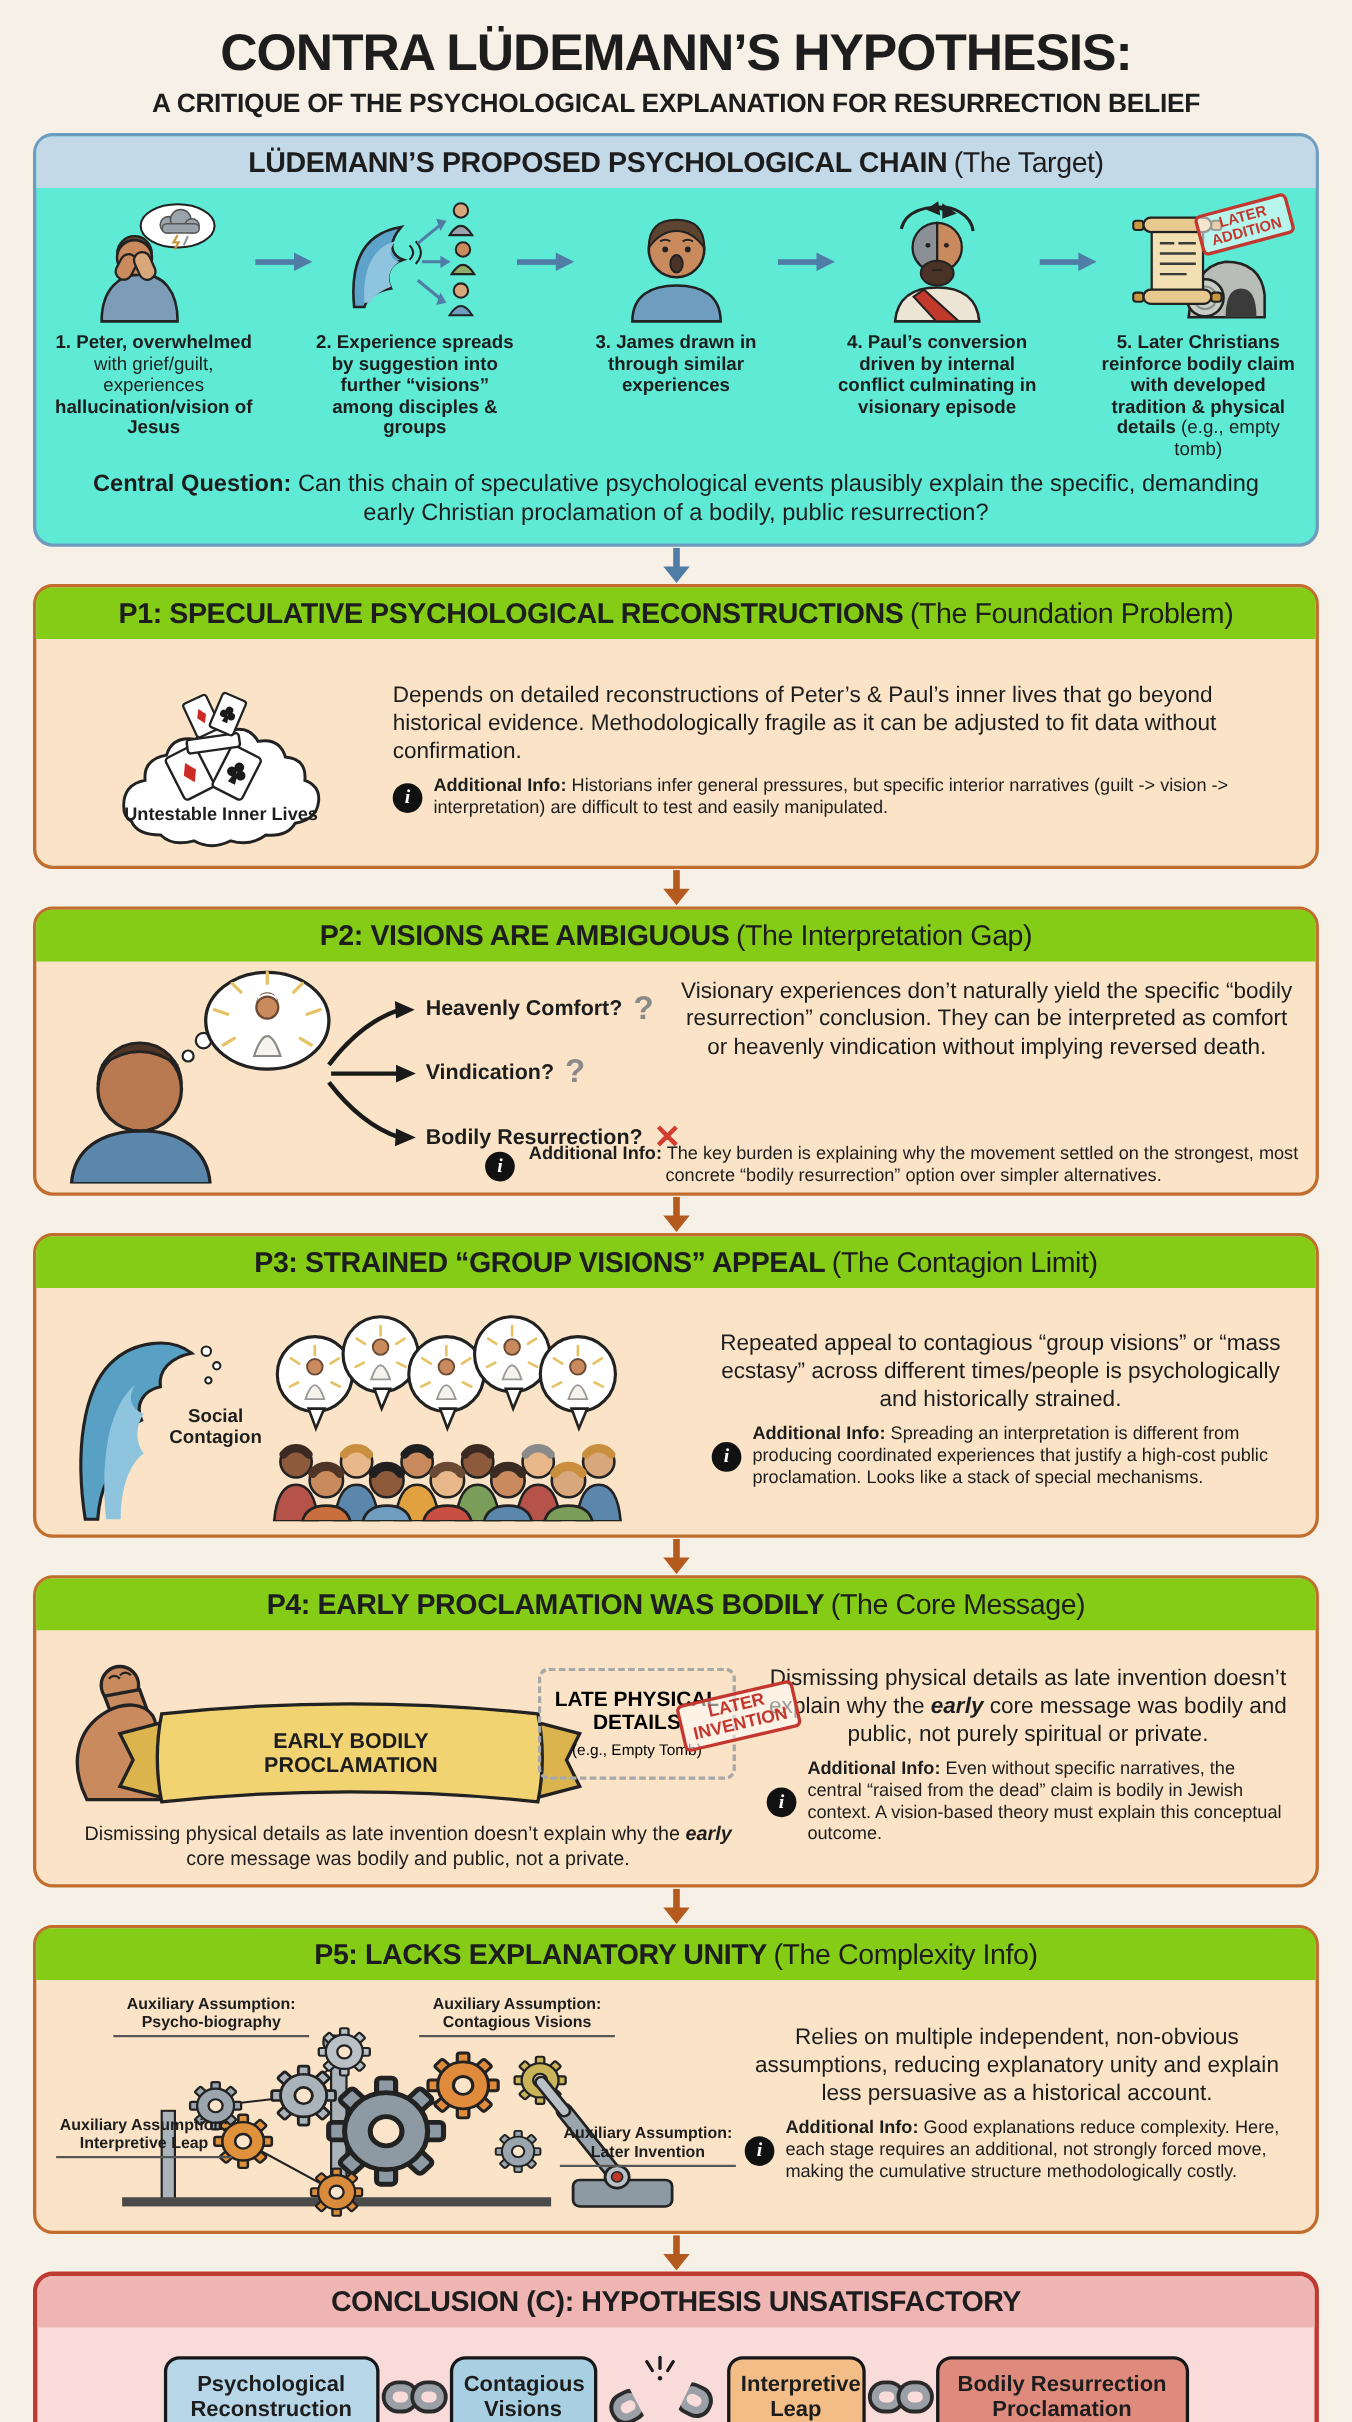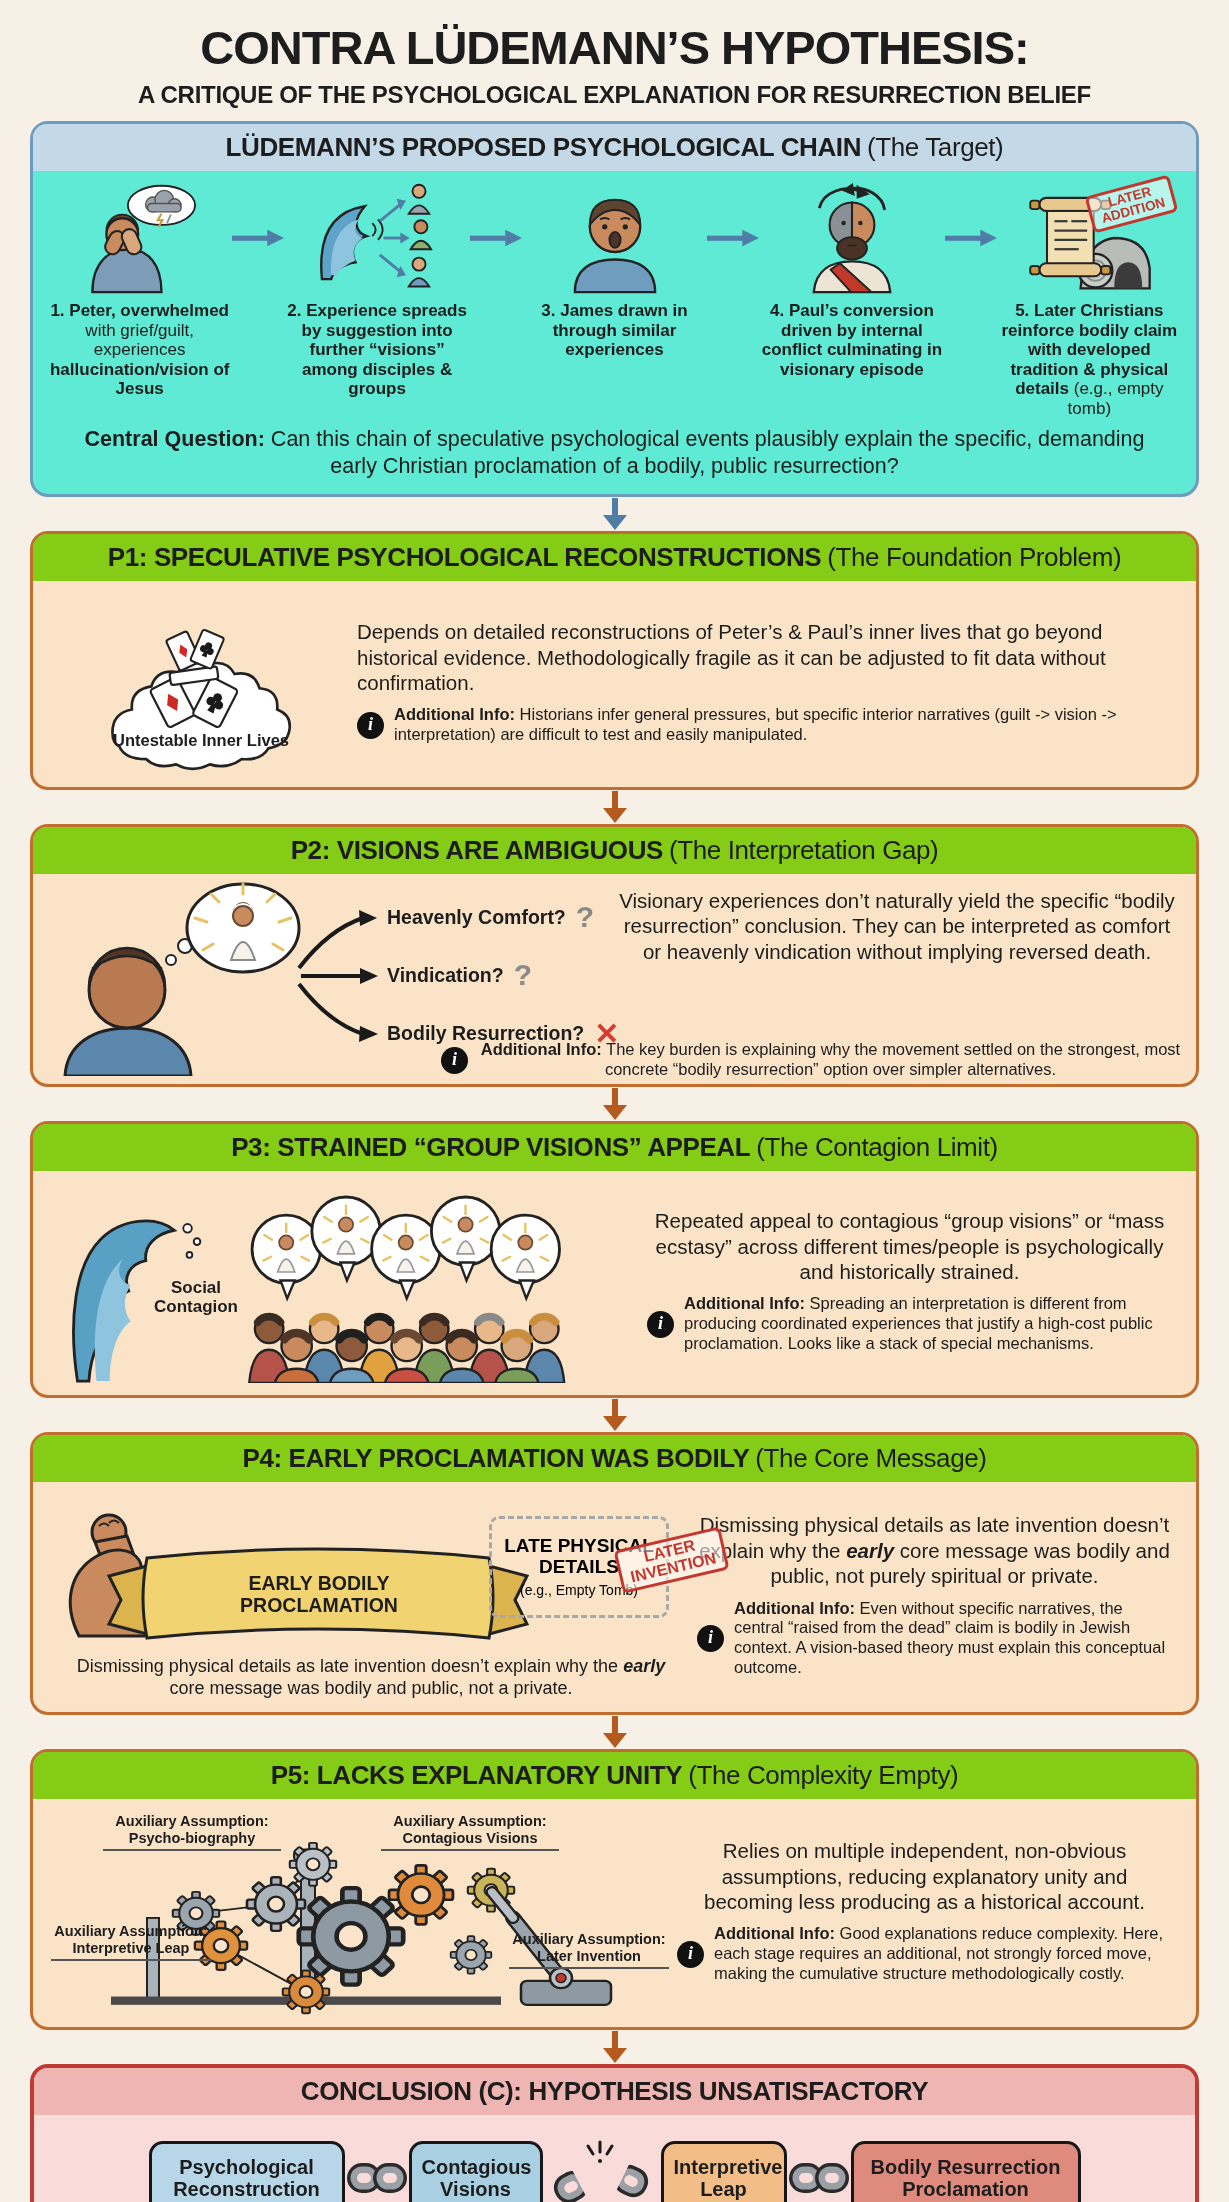--- a/index.html
+++ b/index.html
@@ -542,21 +542,21 @@
 
 <div class="flow-arrow">
   <svg width="26" height="32" viewBox="0 0 24 32">
       <rect x="9" y="0" width="6" height="19" fill="#b45a1f"></rect>
       <polygon points="0,17 24,17 12,32" fill="#b45a1f"></polygon>
     </svg>
 </div>
 
 <section class="panel orange">
   <div class="band">
-    <span>P5: LACKS EXPLANATORY UNITY</span><span class="light">(The Complexity Empty)</span>
+    <span>P5: LACKS EXPLANATORY UNITY</span><span class="light">(The Complexity Info)</span>
   </div>
   <div class="p-body">
     <div class="left-graphic" style="width:620px; height:208px;">
       <svg width="620" height="208" viewBox="0 0 620 225" preserveAspectRatio="none">
         <defs>
           <g id="gearSym">
             <g stroke="#222" stroke-width="1.3" fill="currentColor">
               <rect x="-2.4" y="-14.5" width="4.8" height="6" rx="1"></rect>
               <rect x="-2.4" y="-14.5" width="4.8" height="6" rx="1" transform="rotate(45)"></rect>
               <rect x="-2.4" y="-14.5" width="4.8" height="6" rx="1" transform="rotate(90)"></rect>
@@ -606,21 +606,21 @@
       <div class="aux-label" style="left:0px; top:116px; width:160px;">
         <div>Auxiliary Assumption:</div>
         <div>Interpretive Leap</div>
       </div>
       <div class="aux-label" style="left:458px; top:124px; width:160px;">
         <div>Auxiliary Assumption:</div>
         <div>Later Invention</div>
       </div>
     </div>
     <div class="right-col">
-      <div class="main-text center"><span>Relies on multiple independent, non-obvious assumptions, reducing explanatory unity and becoming less producing as a historical account.</span></div>
+      <div class="main-text center"><span>Relies on multiple independent, non-obvious assumptions, reducing explanatory unity and explain less persuasive as a historical account.</span></div>
       <div class="addl">
         <span class="info-i">i</span>
         <span><span class="b">Additional Info:</span><span> Good explanations reduce complexity. Here, each stage requires an additional, not strongly forced move, making the cumulative structure methodologically costly.</span></span>
       </div>
     </div>
   </div>
 </section>
 
 <div class="flow-arrow">
   <svg width="26" height="32" viewBox="0 0 24 32">

